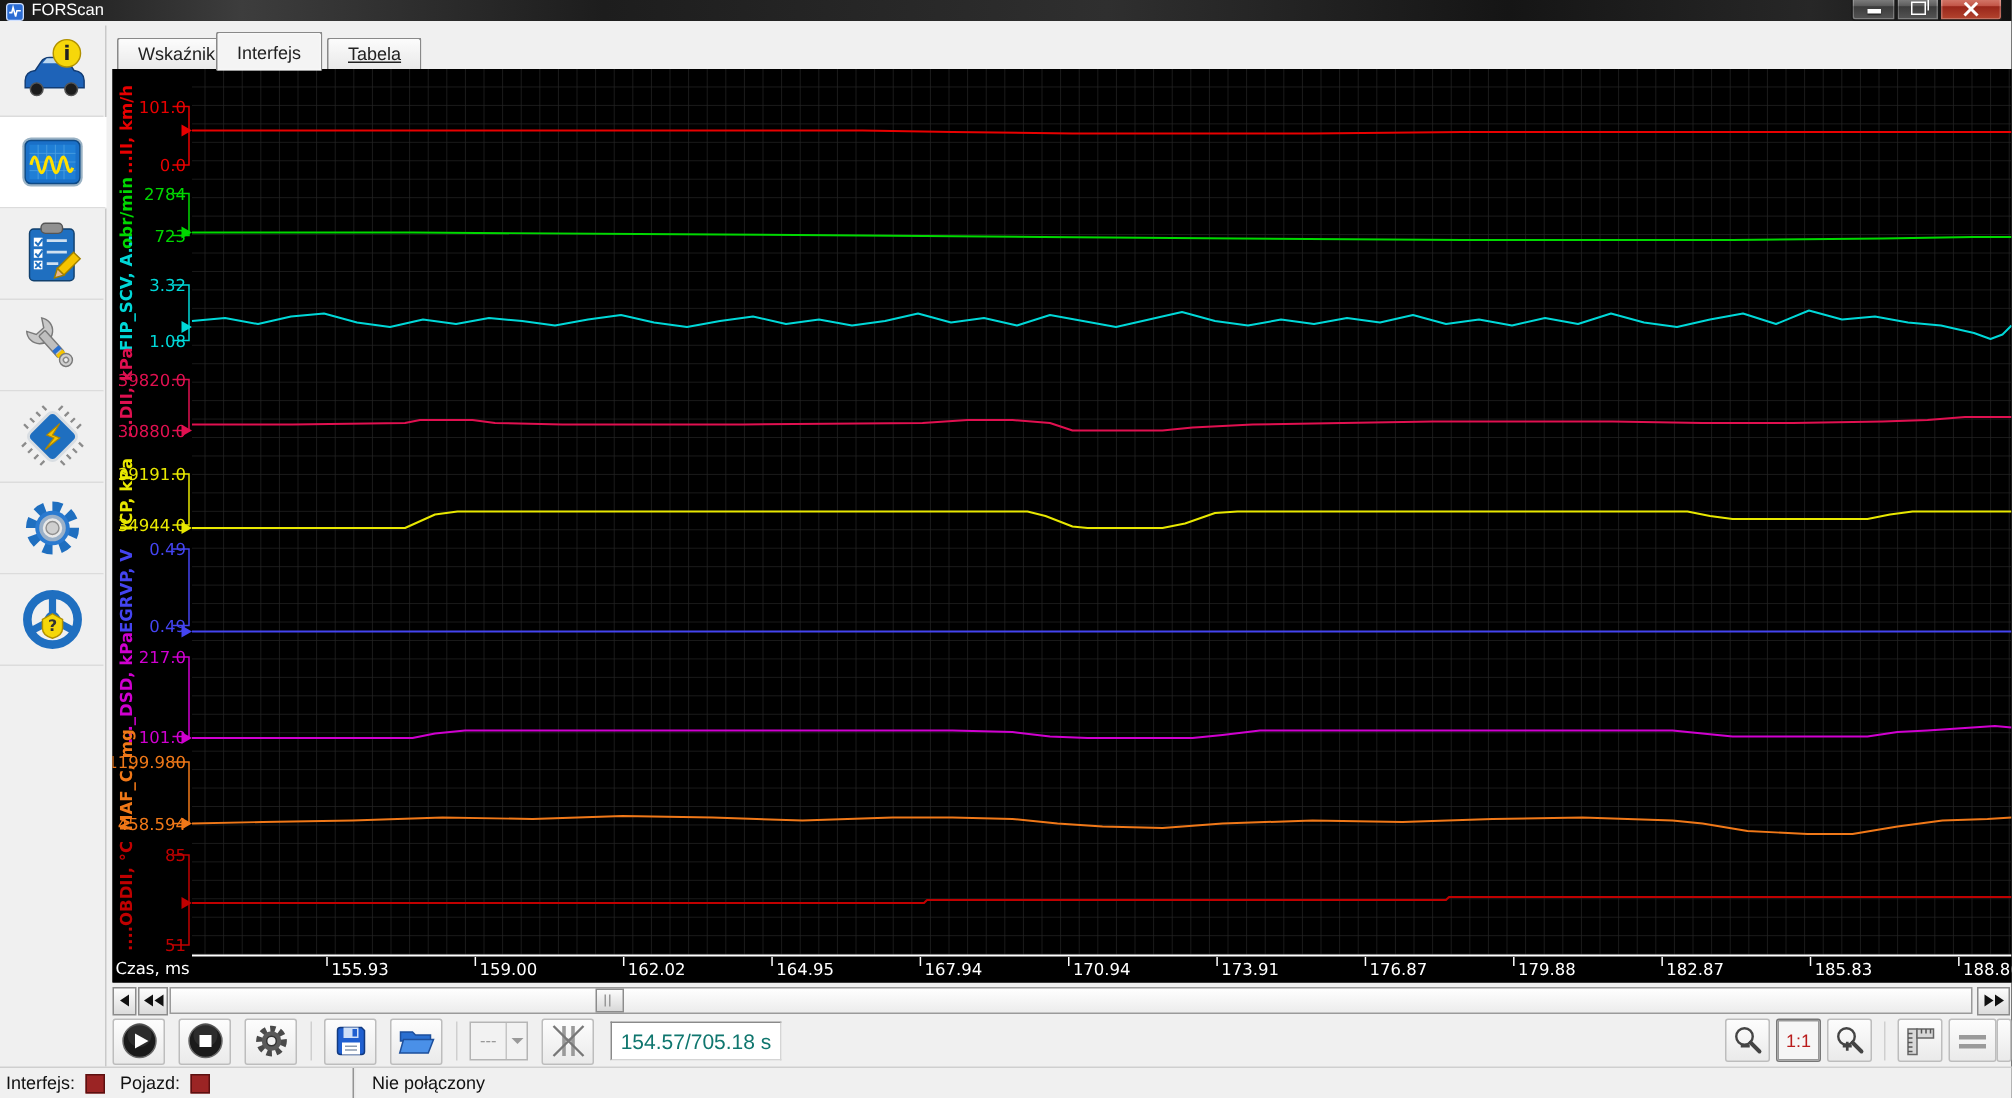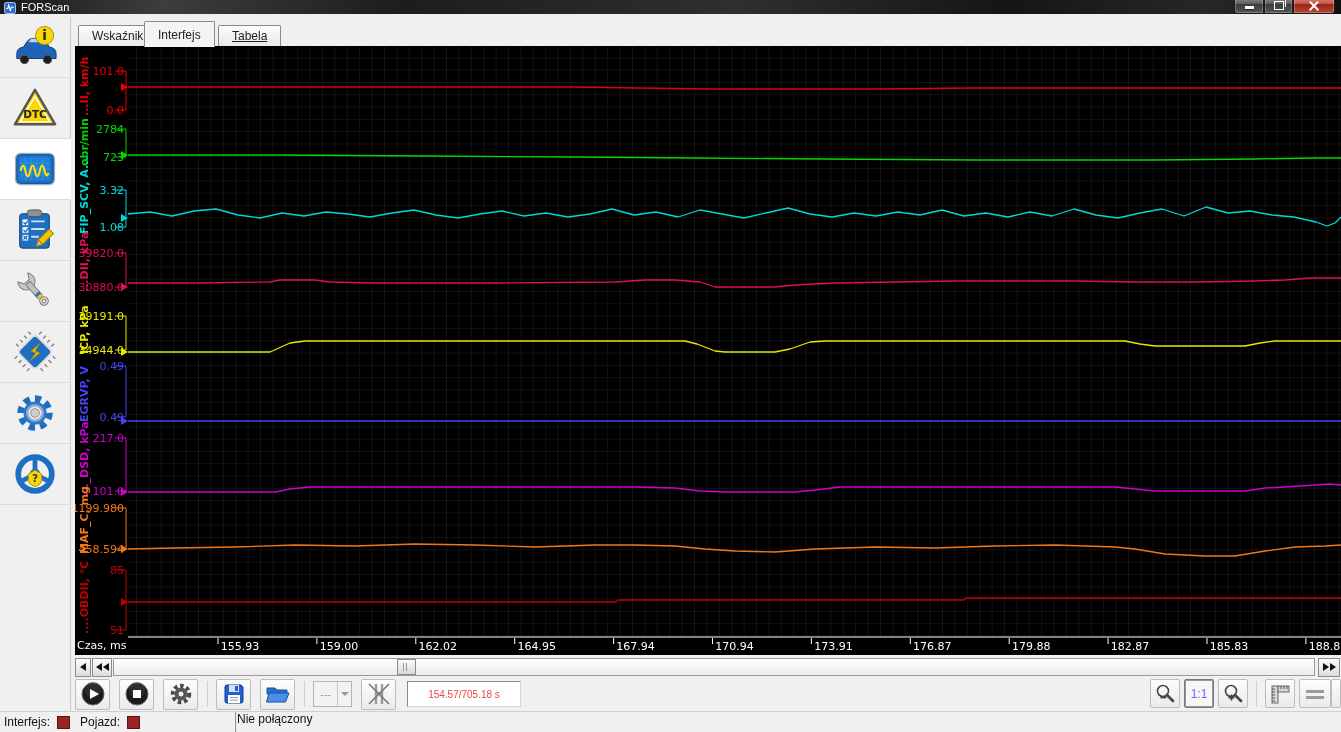--- a/index.html
+++ b/index.html
@@ -58,29 +58,29 @@
     display:flex;align-items:center;justify-content:center;margin-right:9px;cursor:pointer;}
   .tb-btn.small{width:28px;height:27px;margin-right:4px;}
   .tb-btn.pressed{border:1px solid #777;box-shadow:inset 0 0 0 1px #999;background:#f6f6f6;}
   .tb-sep{width:1px;height:26px;background:#cfcfcf;margin:0 8px 0 0;}
   .combo{width:37px;height:24px;border:1px solid #b5b5b5;background:#f2f2f2;color:#9a9a9a;
     display:flex;align-items:center;margin-right:9px;}
   .combo .val{flex:1;text-align:center;font-size:11px;}
   .combo .arrow{width:13px;height:100%;border-left:1px solid #c5c5c5;display:flex;align-items:center;justify-content:center;}
   .combo .arrow::after{content:"";border:4px solid transparent;border-top-color:#9a9a9a;margin-top:4px;}
   .time-box{width:112px;height:24px;border:1px solid;border-color:#8a8a8a #d5d5d5 #d5d5d5 #8a8a8a;background:#fff;
-    display:flex;align-items:center;justify-content:center;font-size:10px;color:#ef4444;margin-left:2px;}
+    display:flex;align-items:center;justify-content:center;font-size:14px;color:#0f766e;margin-left:2px;}
   .tb-right{position:absolute;right:0;top:1px;display:flex;align-items:center;}
-  .ratio{font-size:12px;color:#8b5cf6;}
+  .ratio{font-size:12px;color:#b91c1c;}
   
   .statusbar{position:absolute;left:0;bottom:0;width:100%;height:20px;background:#f0f0f0;
-    border-top:1px solid #cfcfcf;display:flex;align-items:flex-start;font-size:12px;color:#111;}
+    border-top:1px solid #cfcfcf;display:flex;align-items:center;font-size:12px;color:#111;}
   .sb-panel1{width:237px;height:100%;display:flex;align-items:center;border-right:2px groove #e8e8e8;padding-left:4px;box-sizing:border-box;}
   .sb-sq{width:11px;height:11px;background:#9b2424;border:1px solid #5c1010;margin:0 10px 0 7px;}
-  .sb-status{padding-left:0;}
+  .sb-status{padding-left:11px;}
 </style>
 </head>
 <body>
 
 <div class="titlebar">
   <svg class="app-icon" viewBox="0 0 14 14">
     <rect x="0.5" y="0.5" width="13" height="13" rx="2.5" fill="#2b6cd4" stroke="#cfe0ff"></rect>
     <path d="M2.5 7.5 h2 l1 -4 2 7 1 -4.5 h3" stroke="#fff" stroke-width="1.2" fill="none"></path>
   </svg>
   <span>FORScan</span>
@@ -99,27 +99,20 @@
 
 <div class="sidebar">
   <div class="side-btn">
     <svg viewBox="0 0 48 48">
       <path d="M5 31 q0 -6 7 -7 l4 -6 q2 -3 6 -3 h7 q4 0 6 3 l4 6 q7 1 7 7 v5 h-41z" fill="#1e63b8" stroke="#123c74"></path>
       <path d="M17 19 l3 -3.5 h6 l3 3.5 z" fill="#bcd8f0"></path>
       <circle cx="13" cy="37" r="4.4" fill="#1c1c1c" stroke="#555"></circle>
       <circle cx="37" cy="37" r="4.4" fill="#1c1c1c" stroke="#555"></circle>
       <circle cx="34" cy="12" r="9.5" fill="#f6d70a" stroke="#b09000"></circle>
       <text x="34" y="17" text-anchor="middle" font-size="14" font-weight="bold" font-family="DejaVu Serif,serif" fill="#222">i</text>
-    </svg>
-  </div>
-  <div class="side-btn">
-    <svg viewBox="0 0 48 48">
-      <path d="M24 5 L45 41 H3 Z" fill="#f8d800" stroke="#555" stroke-width="2.5" stroke-linejoin="round"></path>
-      <path d="M24 12 L39.5 38.5 H8.5 Z" fill="none" stroke="#fff" stroke-width="1.5"></path>
-      <text x="24" y="34" text-anchor="middle" font-size="11" font-weight="bold" fill="#222">DTC</text>
     </svg>
   </div>
   <div class="side-btn active">
     <svg viewBox="0 0 48 48">
       <rect x="3" y="7" width="42" height="34" rx="6" fill="#9ab2c4"></rect>
       <rect x="5" y="9" width="38" height="30" rx="4" fill="#1a70c8" stroke="#0e4a86"></rect>
       <rect x="8" y="12" width="32" height="24" fill="#1f7fd6"></rect>
       <path d="M8 18 h32 M8 24 h32 M8 30 h32 M14 12 v24 M20 12 v24 M26 12 v24 M32 12 v24" stroke="#4aa0e0" stroke-width="0.6"></path>
       <path d="M9 26 q2.5 -11 5 0 q2.5 11 5 0 q2.5 -11 5 0 q2.5 11 5 0 q2.5 -11 5 0 q2 8 4 2" stroke="#ffe000" stroke-width="2.2" fill="none"></path>
     </svg>

